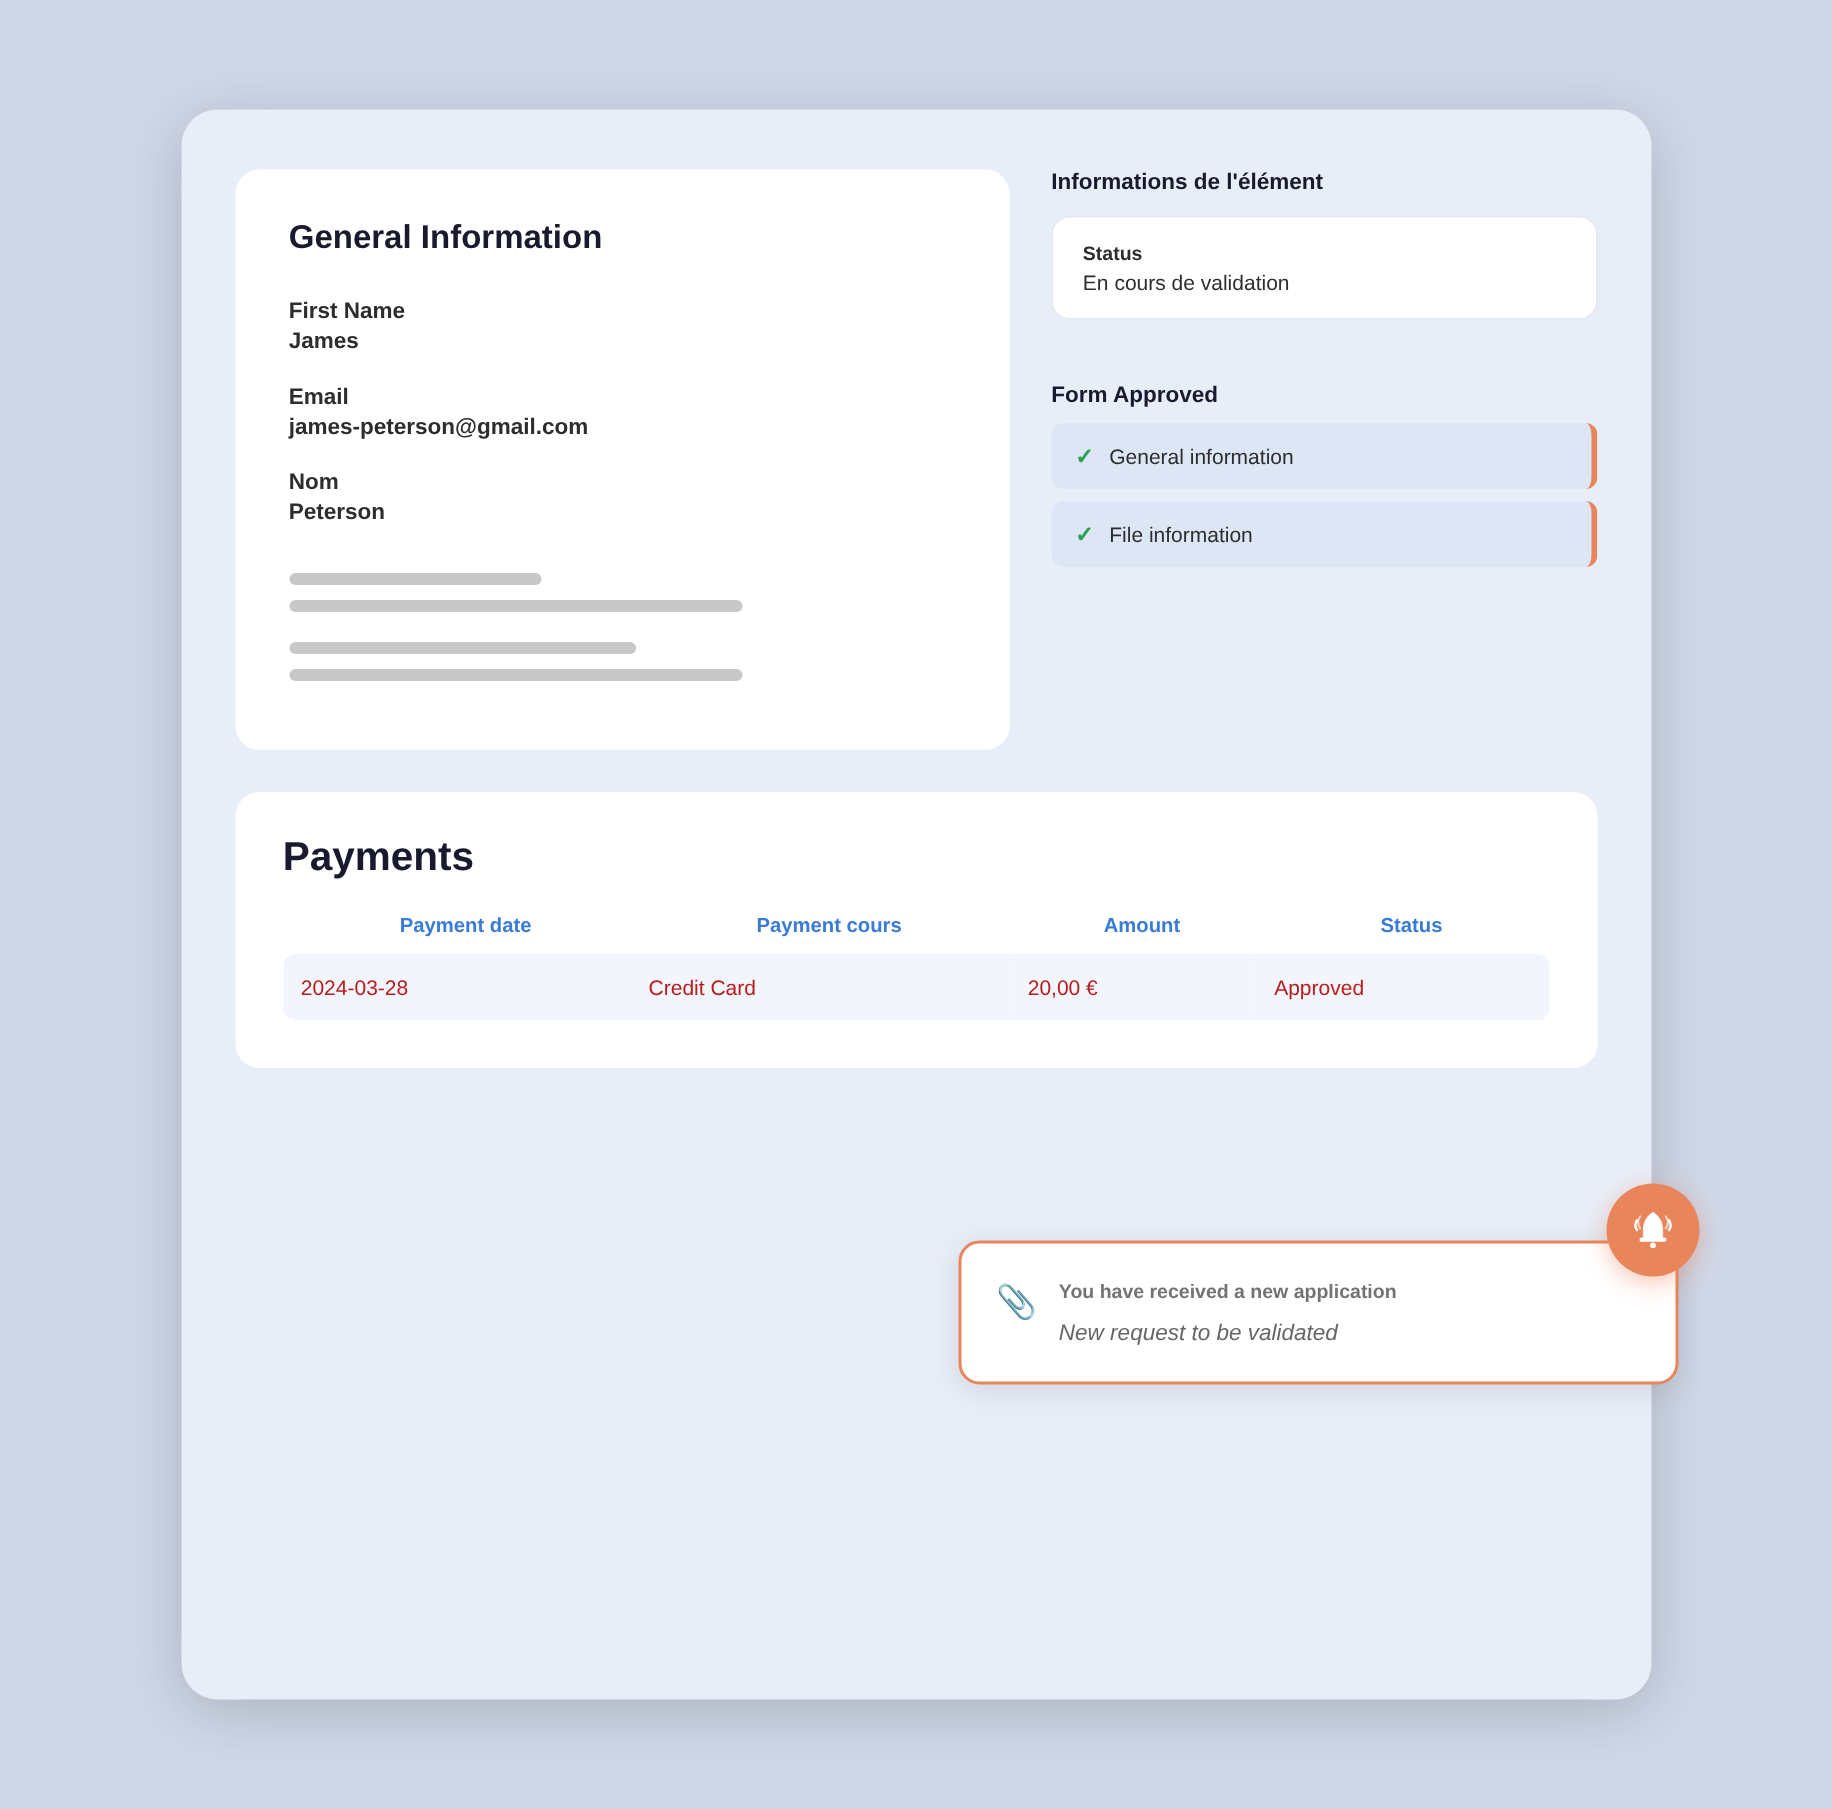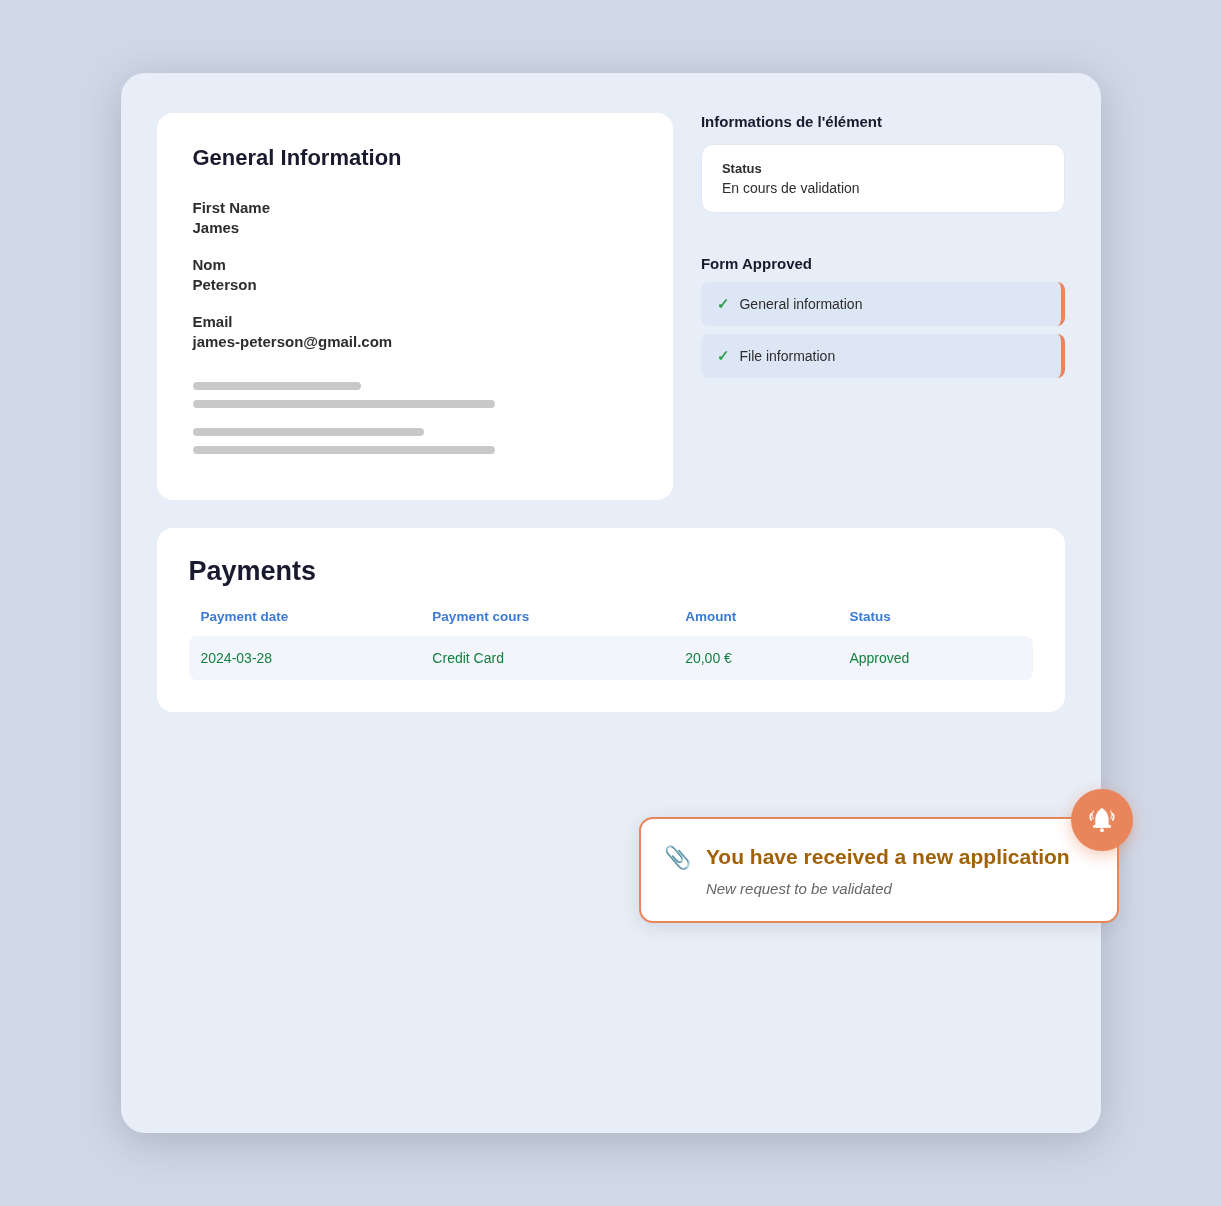--- a/index.html
+++ b/index.html
@@ -173,23 +173,23 @@
     }
 
     .notif-icon-clip {
       font-size: 22px;
       color: #666;
       margin-top: 2px;
       flex-shrink: 0;
     }
 
     .notif-content .notif-title {
-      font-size: 21px;
+      font-size: 13px;
       font-weight: 800;
-      color: #a16207;
+      color: #737373;
       margin-bottom: 10px;
       line-height: 1.3;
       text-align: center;
     }
 
     .notif-content .notif-sub {
       font-size: 15px;
       color: #666;
       font-style: italic;
     }
@@ -232,28 +232,28 @@
 
     .payments-table {
       width: 100%;
       border-collapse: collapse;
     }
 
     .payments-table thead tr th {
       font-size: 13.5px;
       font-weight: 600;
       color: #3a7bd5;
-      text-align: left;
+      text-align: center;
       padding-bottom: 12px;
       padding-left: 12px;
     }
 
     .payments-table tbody tr td {
       font-size: 14px;
-      color: #15803d;
+      color: #b91c1c;
       padding: 14px 12px;
       background: #f2f5fb;
       border-radius: 0;
     }
 
     .payments-table tbody tr td:first-child {
       border-radius: 8px 0 0 8px;
     }
     .payments-table tbody tr td:last-child {
       border-radius: 0 8px 8px 0;
@@ -269,27 +269,27 @@
 
     <div class="general-info-card">
       <h2>General Information</h2>
 
       <div class="info-field">
         <div class="field-label">First Name</div>
         <div class="field-value">James</div>
       </div>
 
       <div class="info-field">
+        <div class="field-label">Email</div>
+        <div class="field-value">james-peterson@gmail.com</div>
+      </div>
+
+      <div class="info-field">
         <div class="field-label">Nom</div>
         <div class="field-value">Peterson</div>
-      </div>
-
-      <div class="info-field">
-        <div class="field-label">Email</div>
-        <div class="field-value">james-peterson@gmail.com</div>
       </div>
 
       <div class="skeleton-group">
         <div class="skeleton-line short"></div>
         <div class="skeleton-line long"></div>
       </div>
       <div class="skeleton-group-2">
         <div class="skeleton-line medium"></div>
         <div class="skeleton-line long"></div>
       </div>

